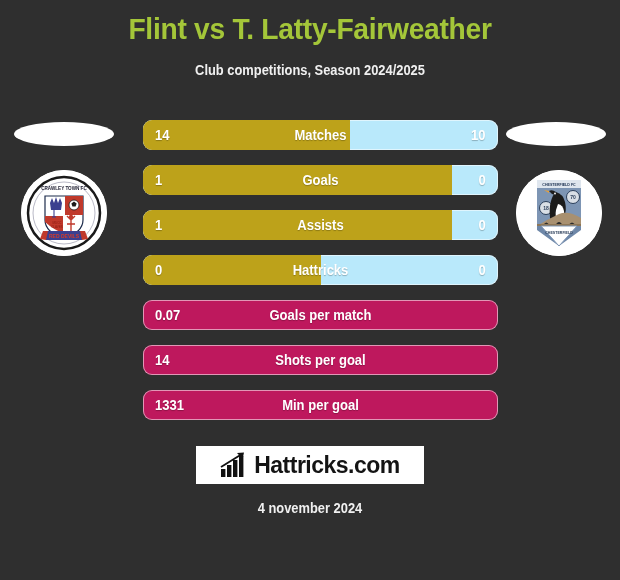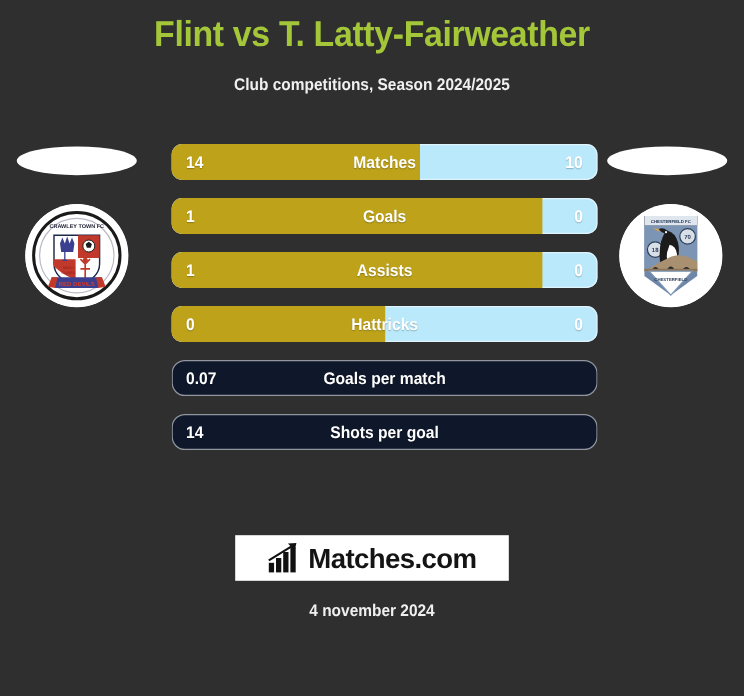--- a/index.html
+++ b/index.html
@@ -82,21 +82,21 @@
 
   .row {
     position: relative;
     height: 30px;
     margin-bottom: 15px;
     border-radius: 9px;
     overflow: hidden;
     background: #b9e9fb;
     box-shadow: inset 0 0 0 1px rgba(255,255,255,0.55);
   }
-  .row.full { background: #0f172a; border-radius: 11px; }
+  .row.full { background: #be185d; }
 
   .fill-left {
     position: absolute;
     left: 0;
     top: 0;
     bottom: 0;
     background: #bda21a;
   }
 
   .row-label {
@@ -272,29 +272,33 @@
         <div class="val-right">0</div>
       </div>
       <div class="row full">
         <div class="val-left">0.07</div>
         <div class="row-label">Goals per match</div>
       </div>
       <div class="row full">
         <div class="val-left">14</div>
         <div class="row-label">Shots per goal</div>
       </div>
+      <div class="row full">
+        <div class="val-left">1331</div>
+        <div class="row-label">Min per goal</div>
+      </div>
     </div>
 
   <div class="logo-box">
     <svg class="logo-icon" width="30" height="26" viewBox="0 0 30 26">
       <rect x="1" y="17" width="4.4" height="8" fill="#111111"></rect>
       <rect x="7" y="13" width="4.4" height="12" fill="#111111"></rect>
       <rect x="13" y="8" width="4.4" height="17" fill="#111111"></rect>
       <rect x="19" y="4" width="4.4" height="21" fill="#111111"></rect>
       <path d="M1 15 L22 2" stroke="#111111" stroke-width="1.8" fill="none"></path>
       <path d="M17 1 L24 0.6 L22.6 7 Z" fill="#111111"></path>
     </svg>
-    <span class="logo-text">Matches.com</span>
+    <span class="logo-text">Hattricks.com</span>
   </div>
 
   <div class="date">4 november 2024</div>
 
 </div>
 
 </body></html>

